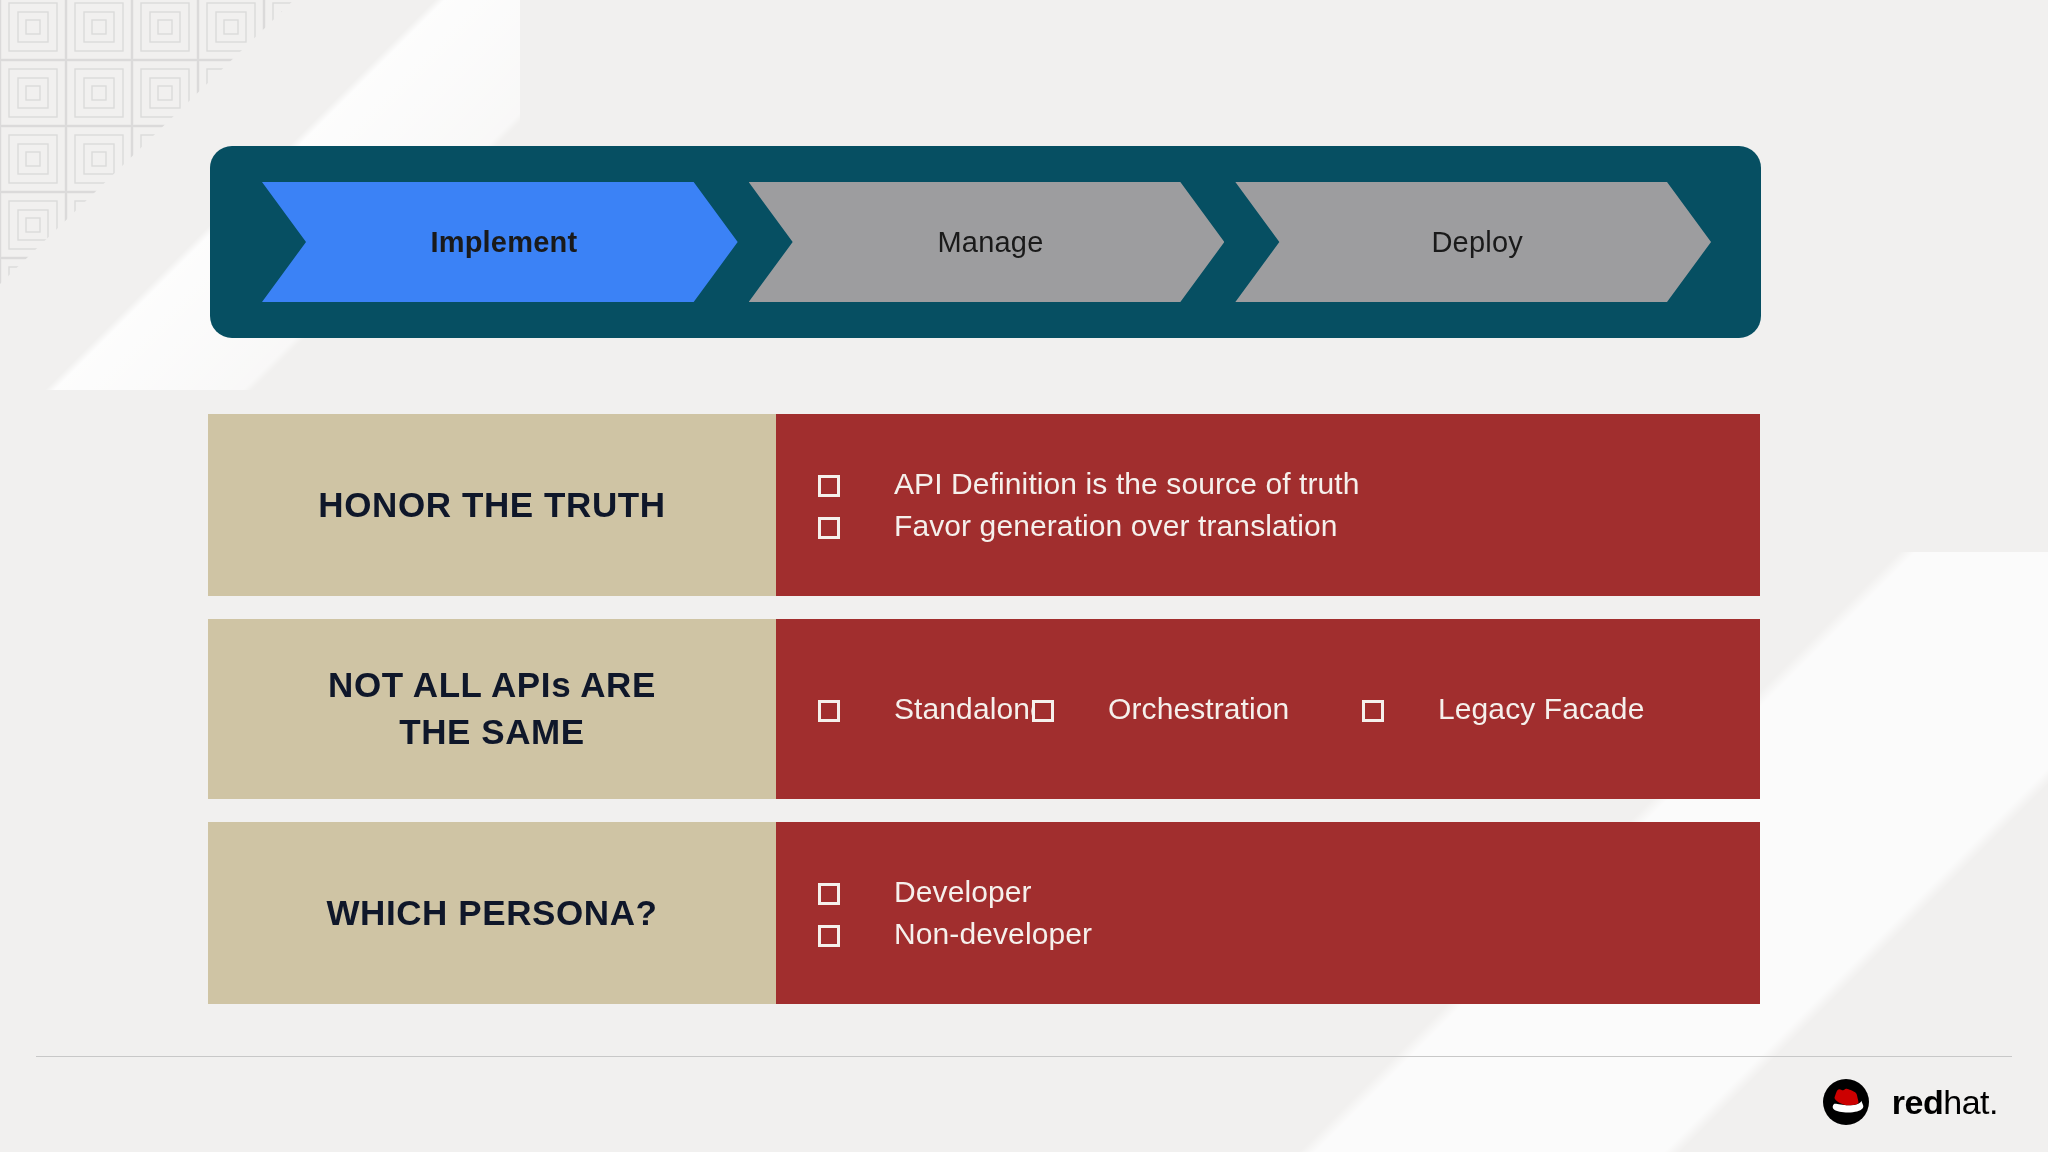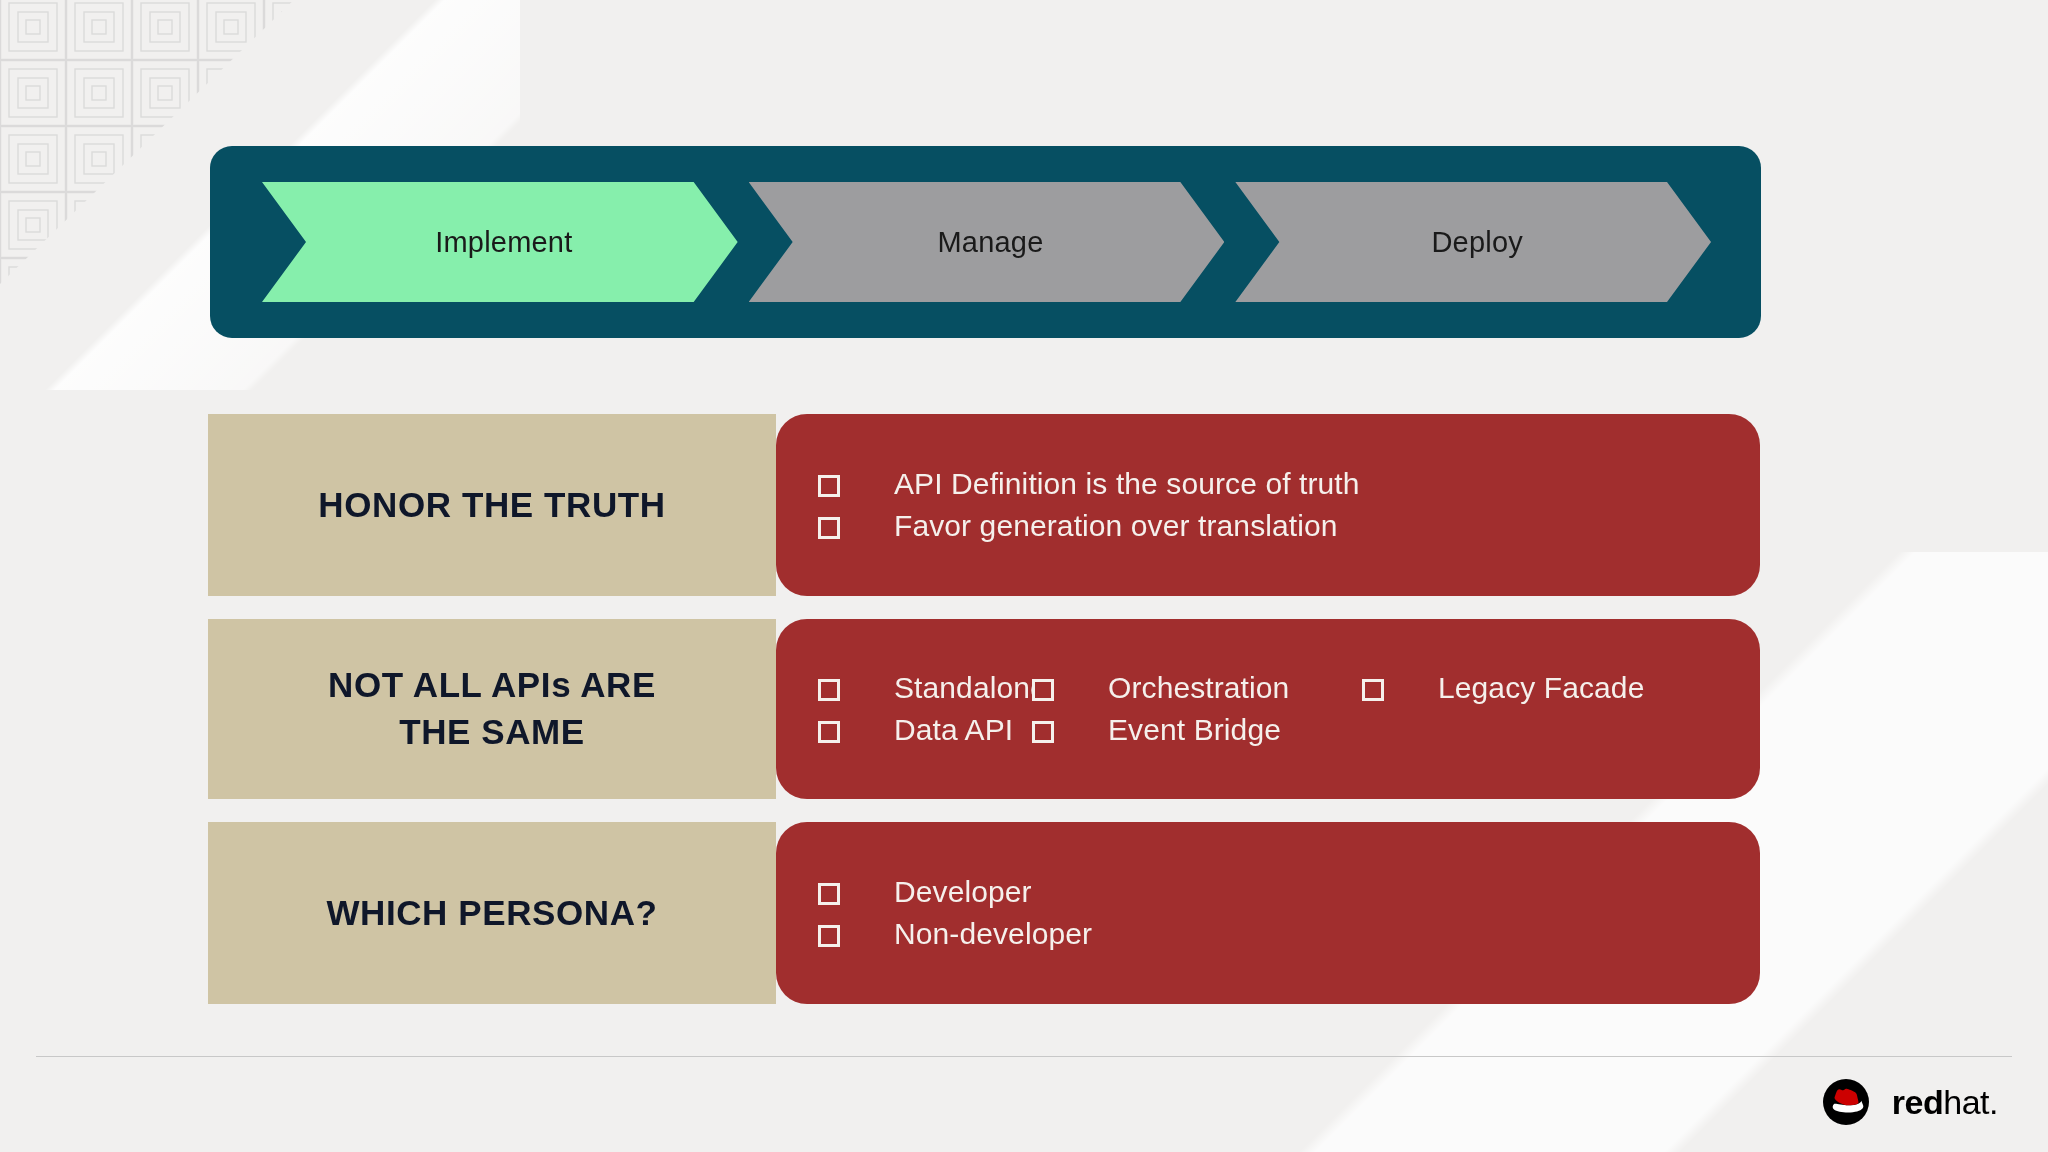--- a/index.html
+++ b/index.html
@@ -41,21 +41,21 @@
     position:absolute;left:52px;top:36px;right:50px;height:120px;
     display:flex;gap:11px;
   }
   .chevron{
     flex:1 1 0;position:relative;height:120px;
     display:flex;align-items:center;justify-content:center;
     -webkit-clip-path:polygon(0 0, calc(100% - 44px) 0, 100% 50%, calc(100% - 44px) 100%, 0 100%, 44px 50%);
     clip-path:polygon(0 0, calc(100% - 44px) 0, 100% 50%, calc(100% - 44px) 100%, 0 100%, 44px 50%);
   }
   .chevron.grey{background:#9d9d9f;}
-  .chevron.gold{background:#86efac;}
+  .chevron.gold{background:#3b82f6;font-weight:bold;}
   .chev-label{
     font-size:29px;color:#1a1a1a;letter-spacing:.2px;
     transform:translateX(4px);white-space:nowrap;
   }
 
   
   .rows{position:absolute;left:208px;top:414px;width:1552px;}
   .row{display:flex;margin-bottom:23px;}
   .row:last-child{margin-bottom:4px;}
   .row-title{
@@ -64,21 +64,20 @@
     text-align:center;box-sizing:border-box;padding:10px 26px;
   }
   .row-title span{
     font-size:35px;font-weight:bold;color:#0f172a;
     letter-spacing:.6px;line-height:1.33;
   }
   .row-body{
     flex:1 1 auto;background:#a12e2e;
     display:flex;align-items:center;box-sizing:border-box;
     padding:10px 30px 10px 42px;
-    border-radius:31px;
   }
   .row1 .row-title,.row1 .row-body{height:182px;}
   .row2 .row-title,.row2 .row-body{height:180px;}
   .row3 .row-title,.row3 .row-body{height:182px;}
 
   .bullet-list{display:flex;flex-direction:column;justify-content:center;gap:8px;}
   .bullet-line{display:flex;align-items:center;}
   .bullet-text{
     font-size:30px;color:#f5f0ec;white-space:nowrap;letter-spacing:.1px;
   }
@@ -200,36 +199,20 @@
             </span>
             <span class="col-c">
               <span class="bx">
                   <i class="shadow"></i>
                   <i class="box"></i>
                 </span>
               <span class="bullet-text">Legacy Facade</span>
             </span>
           </div>
 
-          <div class="gline">
-            <span class="col-a">
-              <span class="bx">
-                  <i class="shadow"></i>
-                  <i class="box"></i>
-                </span>
-              <span class="bullet-text">Data API</span>
-            </span>
-            <span class="col-b">
-              <span class="bx">
-                  <i class="shadow"></i>
-                  <i class="box"></i>
-                </span>
-              <span class="bullet-text">Event Bridge</span>
-            </span>
-          </div>
 
         </div>
       </div>
     </div>
 
     <div class="row row3">
       <div class="row-title">
         <span>WHICH PERSONA?</span>
       </div>
       <div class="row-body">

